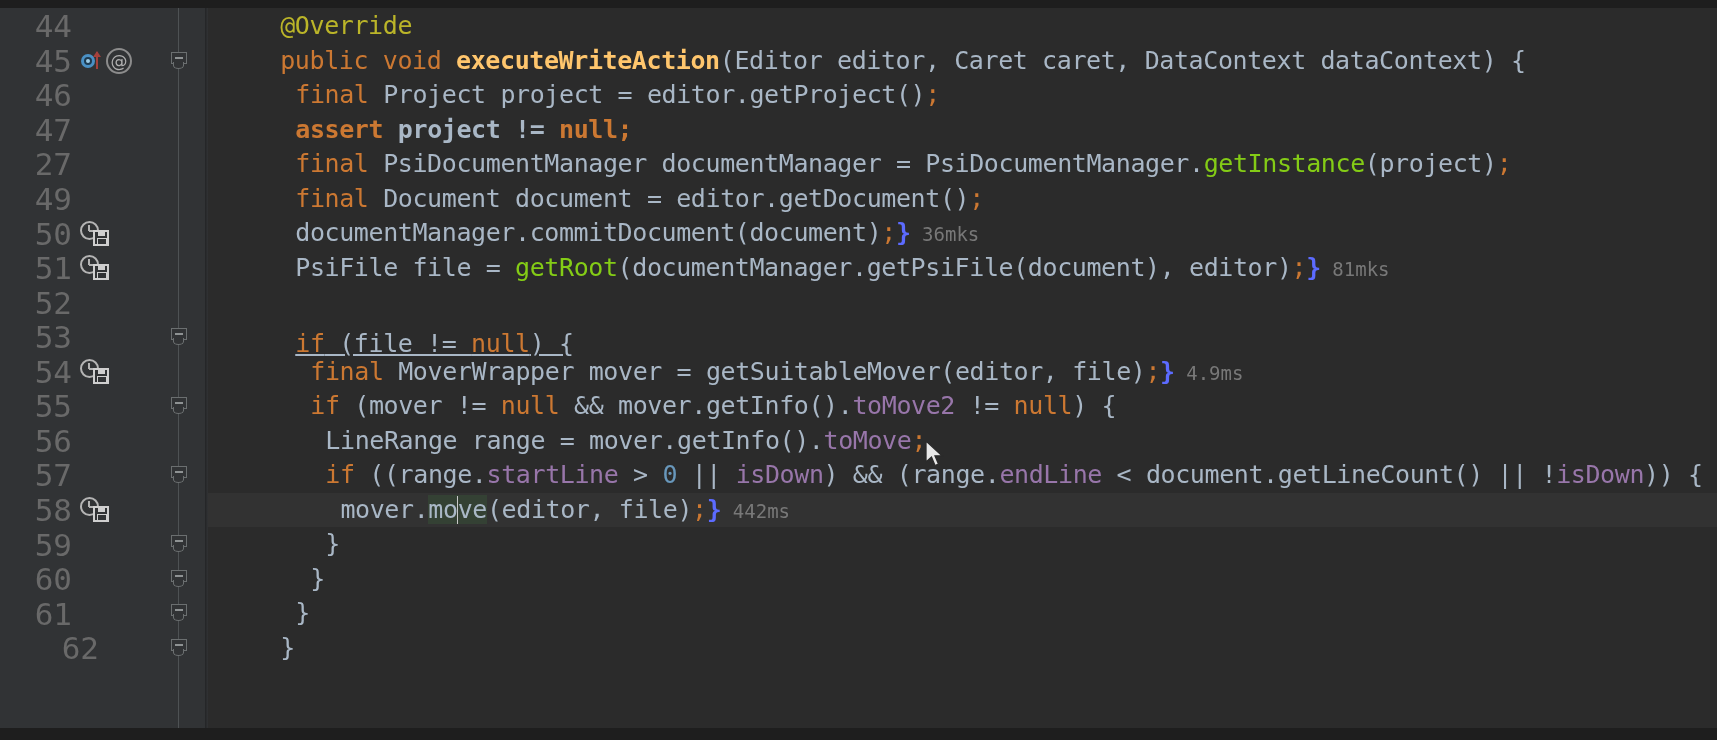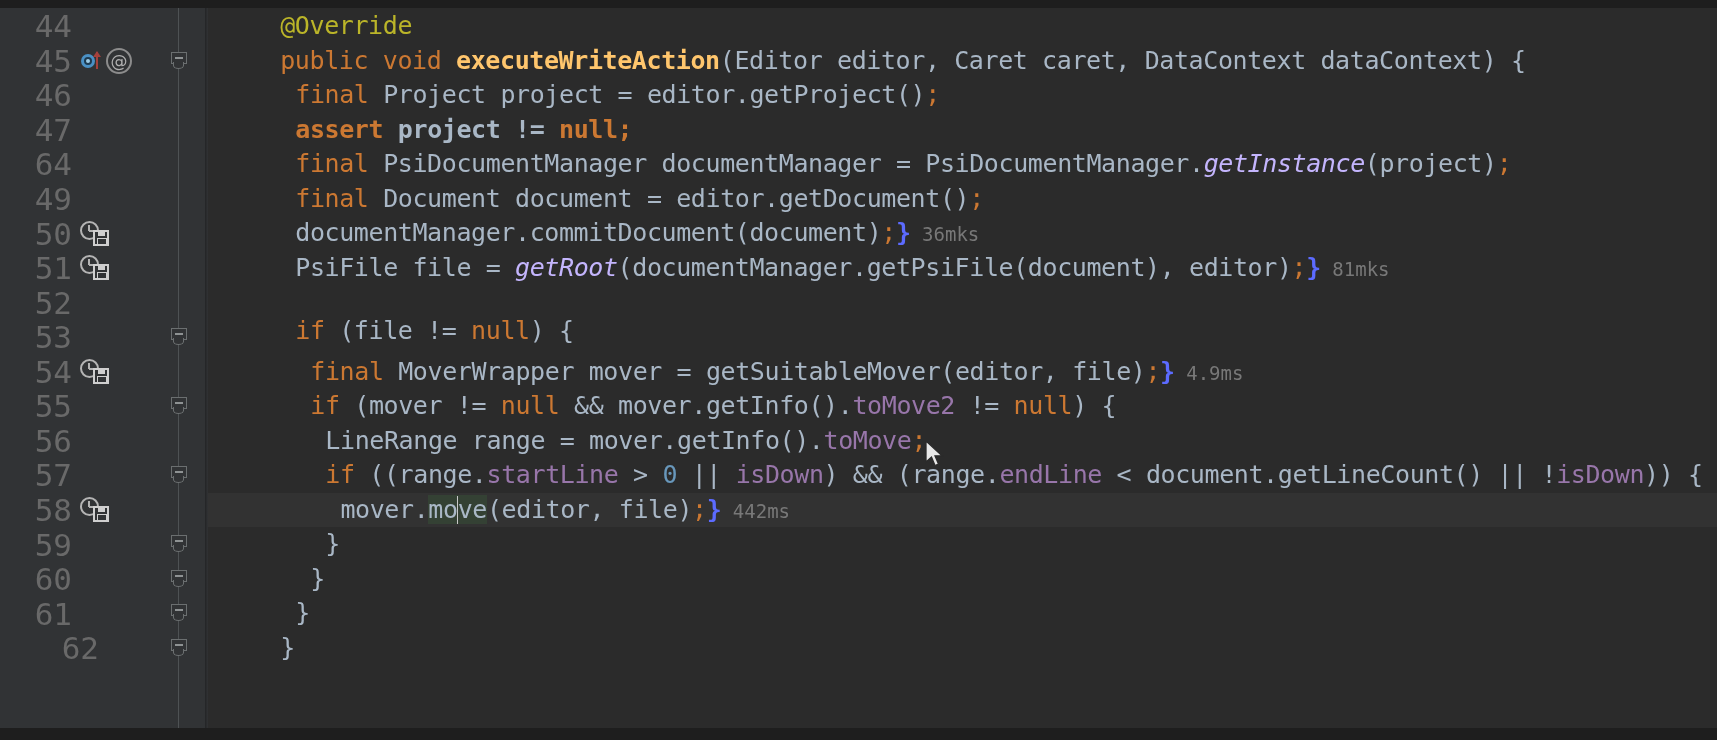--- a/index.html
+++ b/index.html
@@ -201,21 +201,21 @@
   .row-highlight {
     position: absolute;
     left: 0; right: 0;
     height: 34.55px;
     background: #323232;
   }
 
   
   .kw      { color: #CC7832; margin-top: 32px; }
   .method  { color: #FFC66D; font-weight: bold; }
-  .static-m{ color: #c4b5fd; font-style: italic; }
+  .static-m{ color: #84cc16; }
   .id      { color: #A9B7C6; }
   .field   { color: #9876AA; }
   .num     { color: #6897BB; }
   .sep     { color: #CC7832; }
   .brace-hl{ color: #5C6BFF; font-weight: bold; }
   .anno    { color: #BBB529; }
   .timing  { color: #787878; font-size: 19px; letter-spacing: 0px; }
   .ident-hl{ background: #344134; }
 
   
@@ -272,21 +272,21 @@
           </div>
         </div>
         <div class="fold-marker" style="top: 51.55px;"><span class="shape"><span class="box"></span><span class="tip"></span><span class="minus"></span></span></div>
         <div class="gutter-row" style="top: 78.1px;">
           <div class="line-number">46</div>
         </div>
         <div class="gutter-row" style="top: 112.65px;">
           <div class="line-number">47</div>
         </div>
         <div class="gutter-row" style="top: 147.2px;">
-          <div class="line-number">64</div>
+          <div class="line-number">27</div>
         </div>
         <div class="gutter-row" style="top: 181.75px;">
           <div class="line-number">49</div>
         </div>
         <div class="gutter-row" style="top: 216.3px;">
           <div class="line-number">50</div>
           <div class="gutter-icons">
             <div class="icon-profiler">
               <span class="clock"></span>
               <span class="hand-a"></span>
@@ -369,21 +369,21 @@
     <div id="code-rows">
         <div class="code-row" style="top: 9px;"><span class="txt" style="padding-left: 72.2px;"><span class="anno">@Override</span></span></div>
         <div class="code-row" style="top: 43.55px;"><span class="txt" style="padding-left: 72.2px;"><span class="kw">public</span><span class="id"> </span><span class="kw">void</span><span class="id"> </span><span class="method">executeWriteAction</span><span class="id">(Editor editor, Caret caret, DataContext dataContext) {</span></span></div>
         <div class="code-row" style="top: 78.1px;"><span class="txt" style="padding-left: 87.25px;"><span class="kw">final</span><span class="id"> Project project = editor.getProject()</span><span class="sep">;</span></span></div>
         <div class="code-row" style="top: 112.65px; font-weight: bold;"><span class="txt" style="padding-left: 87.25px;"><span class="kw">assert</span><span class="id"> project != </span><span class="kw">null</span><span class="sep">;</span></span></div>
         <div class="code-row" style="top: 147.2px;"><span class="txt" style="padding-left: 87.25px;"><span class="kw">final</span><span class="id"> PsiDocumentManager documentManager = PsiDocumentManager.</span><span class="static-m">getInstance</span><span class="id">(project)</span><span class="sep">;</span></span></div>
         <div class="code-row" style="top: 181.75px;"><span class="txt" style="padding-left: 87.25px;"><span class="kw">final</span><span class="id"> Document document = editor.getDocument()</span><span class="sep">;</span></span></div>
         <div class="code-row" style="top: 216.3px;"><span class="txt" style="padding-left: 87.25px;"><span class="id">documentManager.commitDocument(document)</span><span class="sep">;</span><span class="brace-hl">}</span><span class="timing"> 36mks</span></span></div>
         <div class="code-row" style="top: 250.85px;"><span class="txt" style="padding-left: 87.25px;"><span class="id">PsiFile file = </span><span class="static-m">getRoot</span><span class="id">(documentManager.getPsiFile(document), editor)</span><span class="sep">;</span><span class="brace-hl">}</span><span class="timing"> 81mks</span></span></div>
         <div class="code-row" style="top: 285.4px;"><span class="txt" style="padding-left: 12px;"></span></div>
-        <div class="code-row" style="top: 314px;"><span class="txt" style="padding-left: 87.25px;"><span class="kw">if</span><span class="id"> (file != </span><span class="kw">null</span><span class="id">) {</span></span></div>
+        <div class="code-row" style="top: 327px; text-decoration: underline;"><span class="txt" style="padding-left: 87.25px;"><span class="kw">if</span><span class="id"> (file != </span><span class="kw">null</span><span class="id">) {</span></span></div>
         <div class="code-row" style="top: 354.5px;"><span class="txt" style="padding-left: 102.3px;"><span class="kw">final</span><span class="id"> MoverWrapper mover = getSuitableMover(editor, file)</span><span class="sep">;</span><span class="brace-hl">}</span><span class="timing"> 4.9ms</span></span></div>
         <div class="code-row" style="top: 389.05px;"><span class="txt" style="padding-left: 102.3px;"><span class="kw">if</span><span class="id"> (mover != </span><span class="kw">null</span><span class="id"> &amp;&amp; mover.getInfo().</span><span class="field">toMove2</span><span class="id"> != </span><span class="kw">null</span><span class="id">) {</span></span></div>
         <div class="code-row" style="top: 423.6px;"><span class="txt" style="padding-left: 117.35px;"><span class="id">LineRange range = mover.getInfo().</span><span class="field">toMove</span><span class="sep">;</span></span></div>
         <div class="code-row" style="top: 458.15px;"><span class="txt" style="padding-left: 117.35px;"><span class="kw">if</span><span class="id"> ((range.</span><span class="field">startLine</span><span class="id"> &gt; </span><span class="num">0</span><span class="id"> || </span><span class="field">isDown</span><span class="id">) &amp;&amp; (range.</span><span class="field">endLine</span><span class="id"> &lt; document.getLineCount() || !</span><span class="field">isDown</span><span class="id">)) {</span></span></div>
         <div class="row-highlight" style="top: 492.7px;"></div>
         <div class="code-row" style="top: 492.7px;"><span class="txt" style="padding-left: 132.4px; text-align: right;"><span class="id">mover.</span><span class="ident-hl">mo</span><span class="caret"></span><span class="ident-hl">ve</span><span class="id">(editor, file)</span><span class="sep">;</span><span class="brace-hl">}</span><span class="timing"> 442ms</span></span></div>
         <div class="code-row" style="top: 527.25px;"><span class="txt" style="padding-left: 117.35px;"><span class="id">}</span></span></div>
         <div class="code-row" style="top: 561.8px;"><span class="txt" style="padding-left: 102.3px;"><span class="id">}</span></span></div>
         <div class="code-row" style="top: 596.35px;"><span class="txt" style="padding-left: 87.25px;"><span class="id">}</span></span></div>
         <div class="code-row" style="top: 630.9px;"><span class="txt" style="padding-left: 72.2px;"><span class="id">}</span></span></div>

